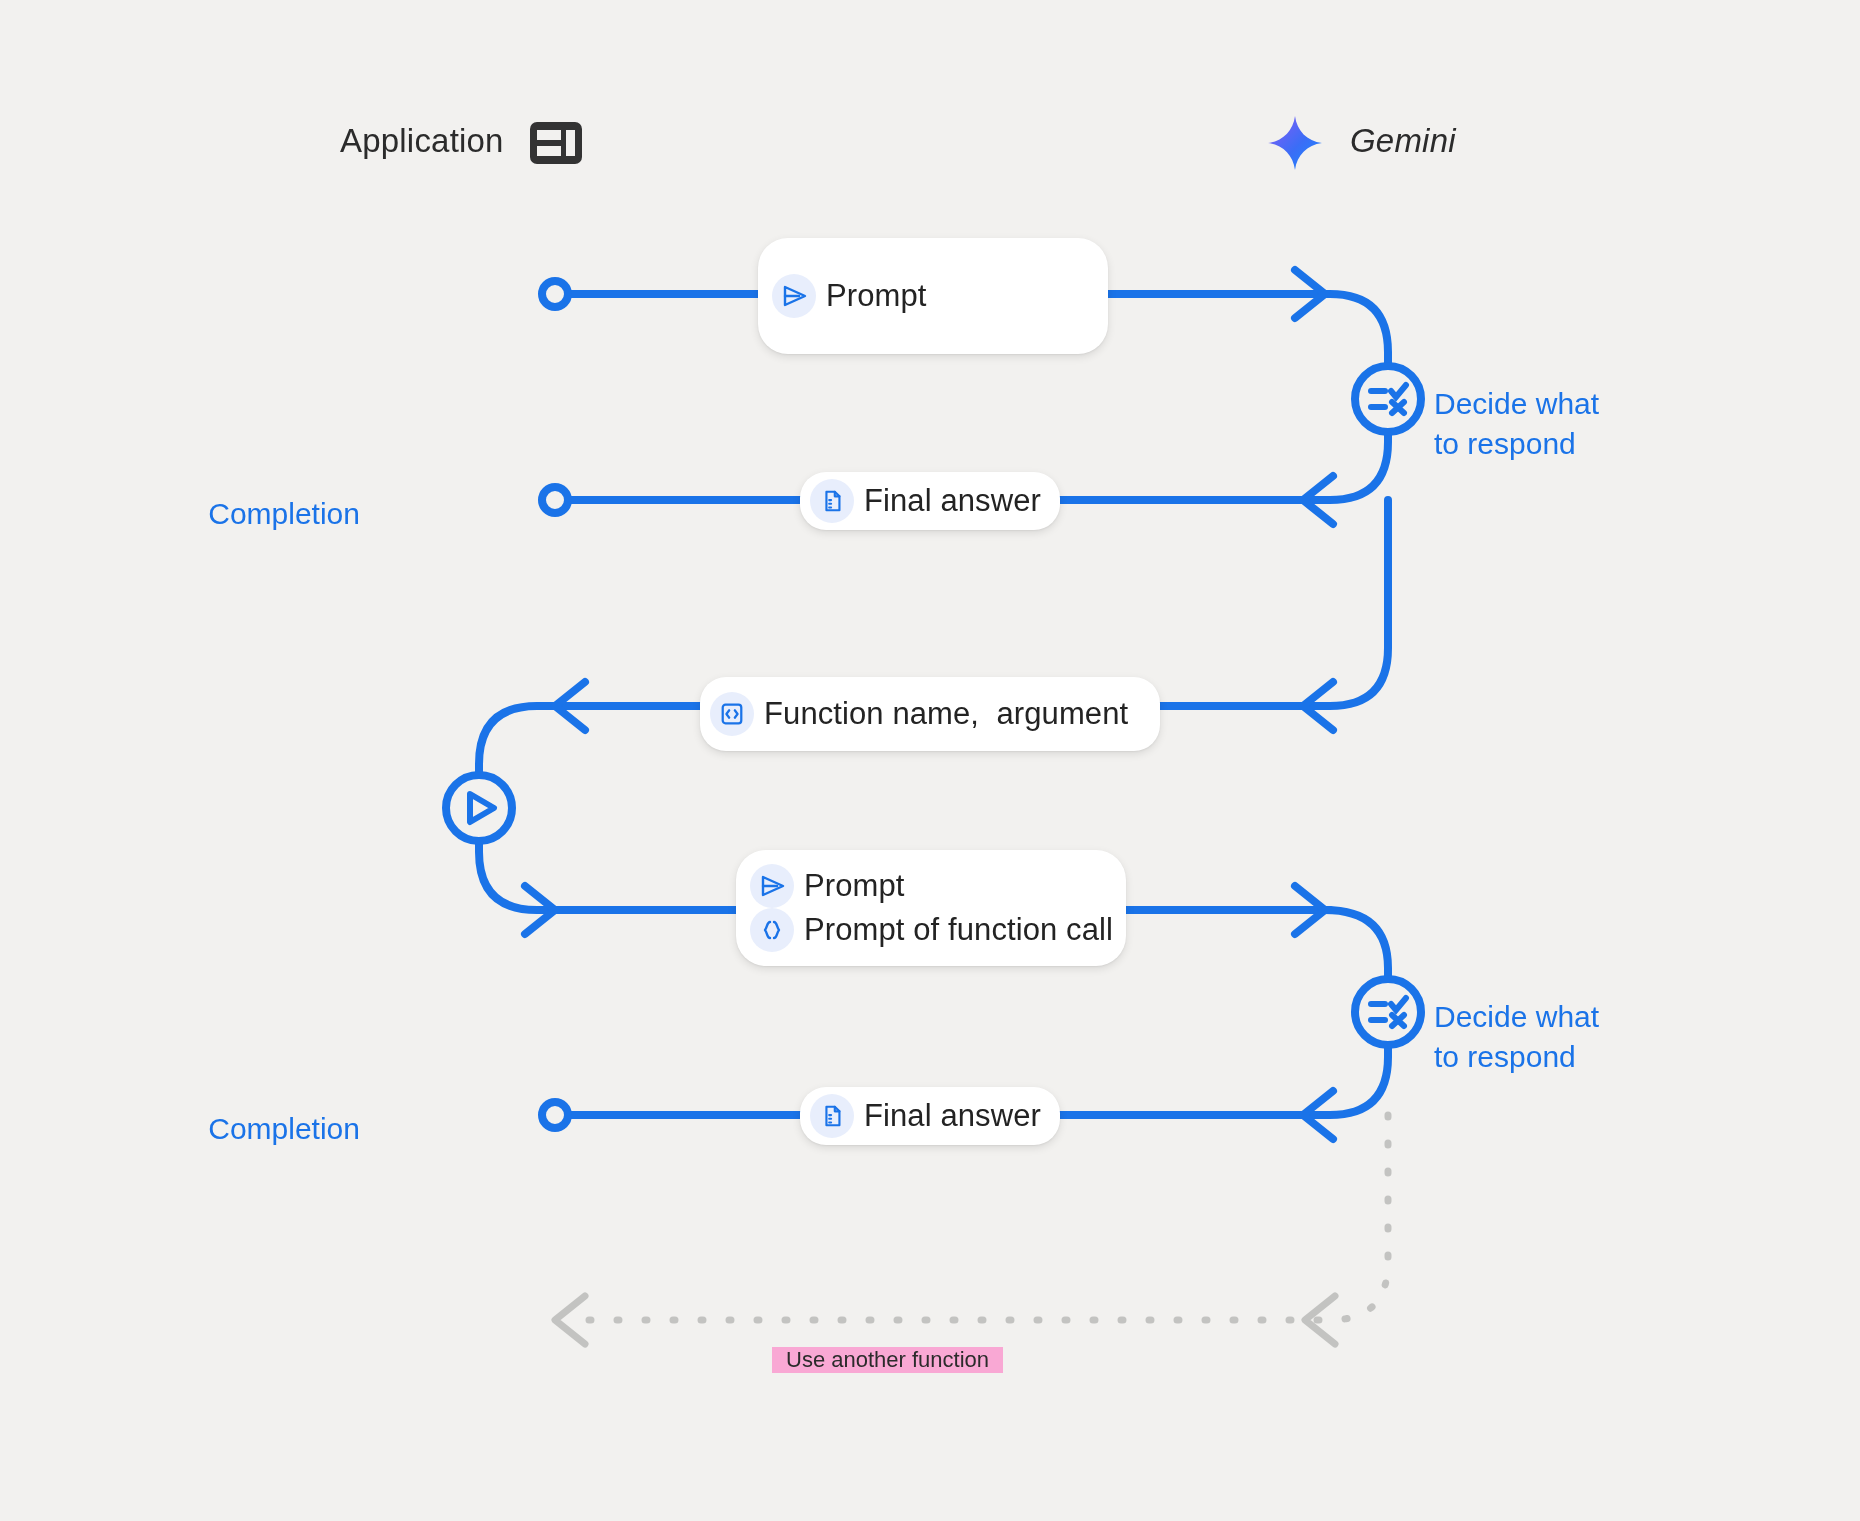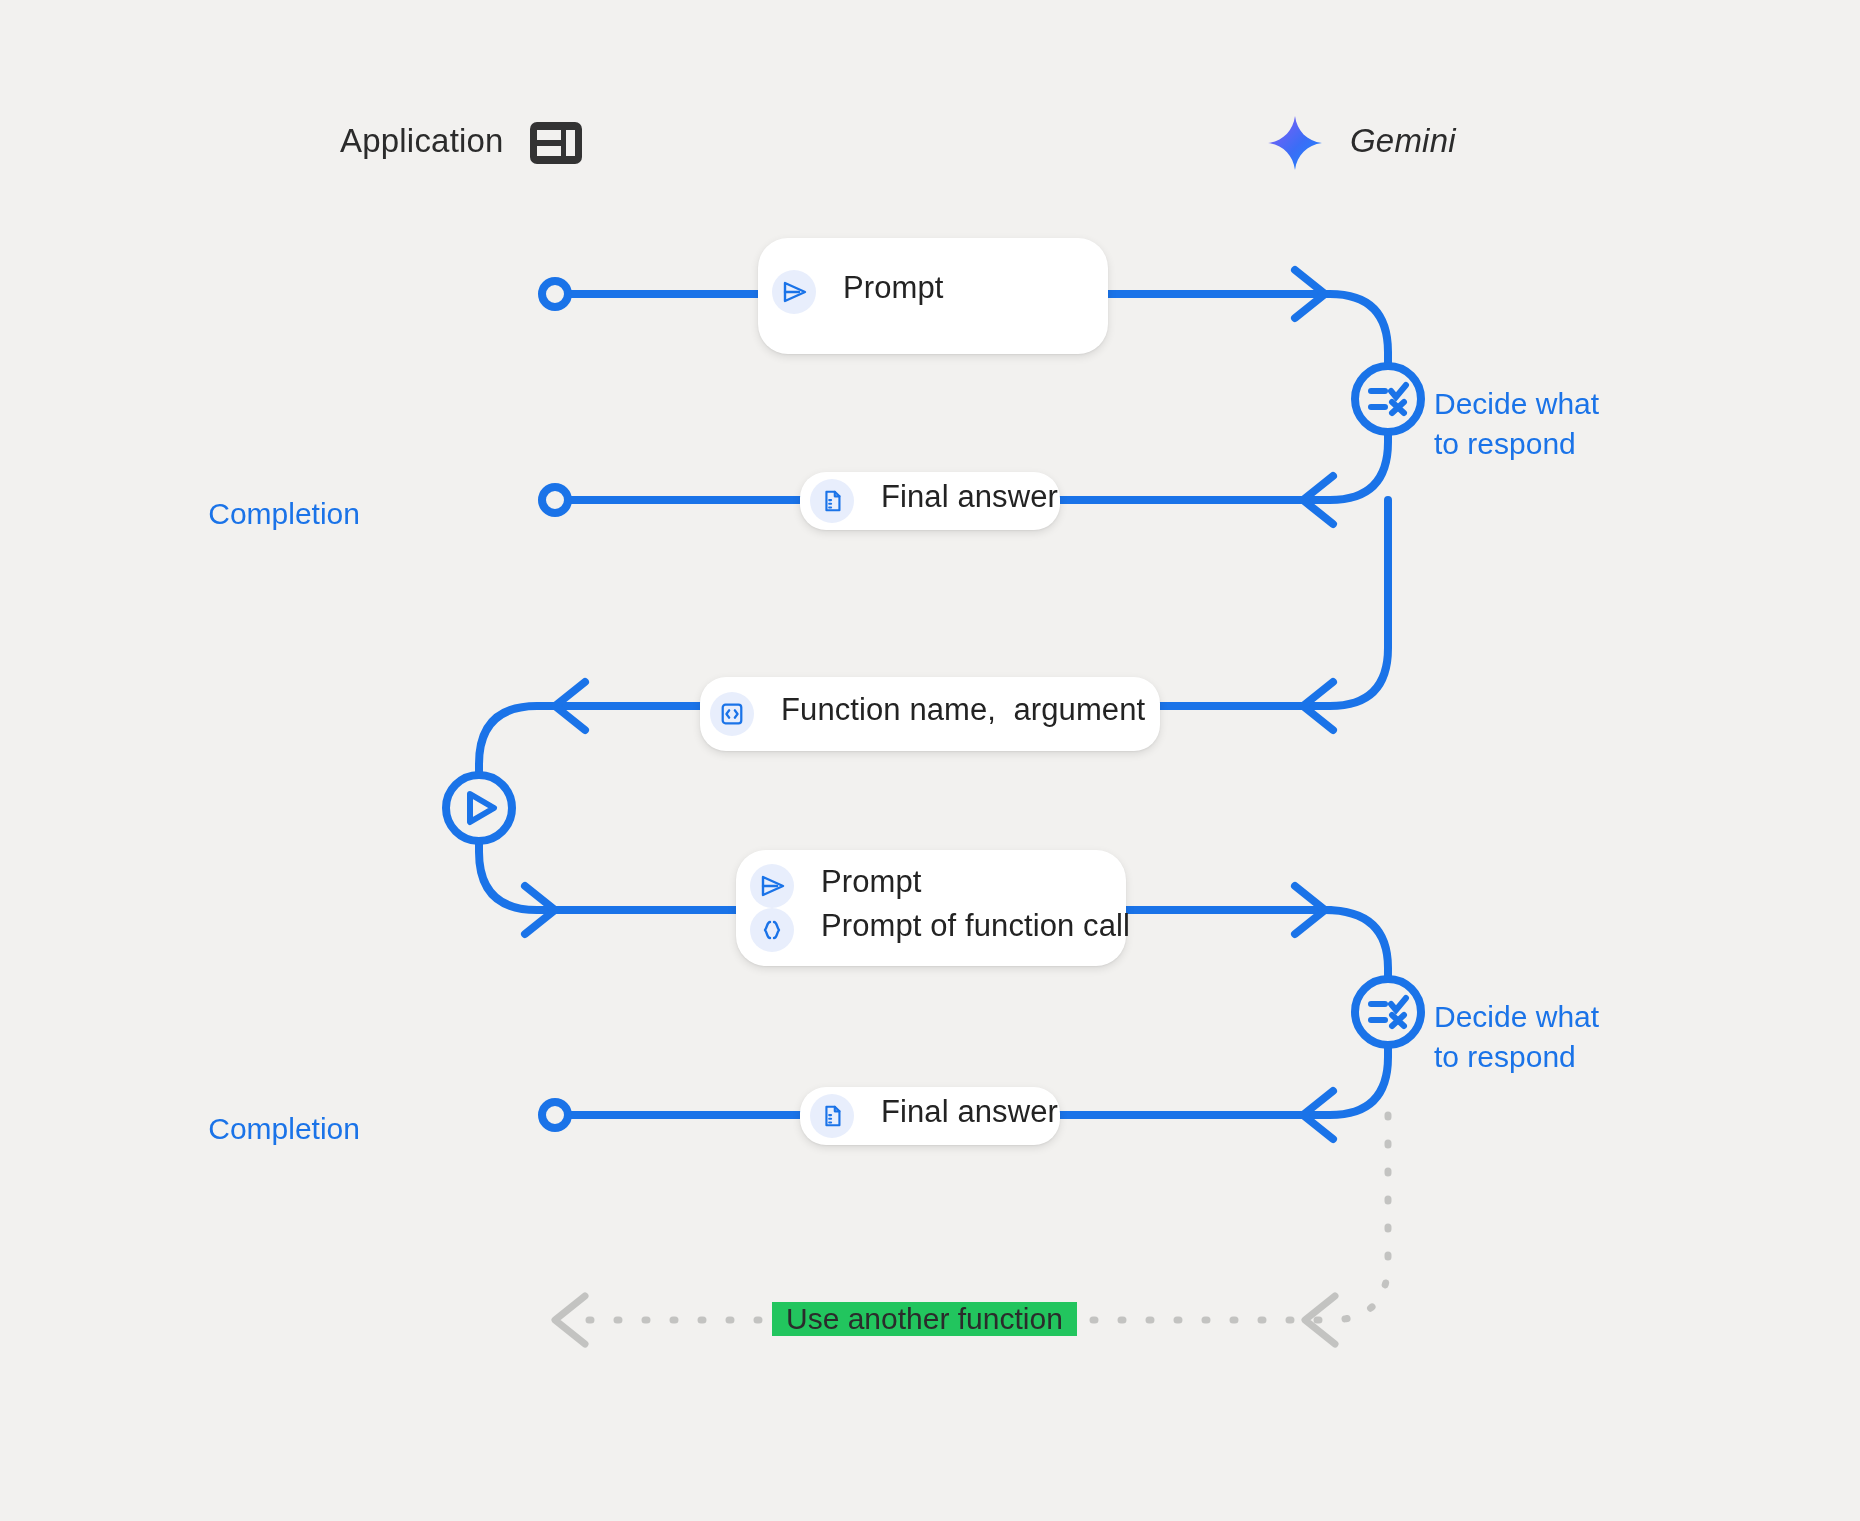--- a/index.html
+++ b/index.html
@@ -45,21 +45,22 @@
     box-shadow: 0 3px 9px rgba(0,0,0,.10), 0 1px 2px rgba(0,0,0,.06);
     display: flex;
     flex-direction: column;
     justify-content: center;
     padding: 14px 26px 14px 14px;
     box-sizing: border-box;
   }
   .bubble.tall { border-radius: 30px; }
   .brow {
     display: flex;
-    gap: 27px;
+    align-items: center;
+    gap: 10px;
     height: 52px;
   }
   .bicon {
     width: 44px; height: 44px;
     border-radius: 50%;
     background: #e8eefc;
     flex: 0 0 44px;
     display: flex; align-items: center; justify-content: center;
   }
   .btext {
@@ -75,25 +76,26 @@
     line-height: 1.33;
     color: #1a73e8;
     white-space: pre-line;
     margin-top: 16px;
   }
   .side-note.right { text-align: left; }
   .side-note.left { text-align: right; }
 
   .dash-label {
     position: absolute;
-    font-size: 30px;
+    font-size: 22px;
     color: #2b2b2b;
-    background: #22c55e;
+    background: #f9a8d4;
     padding: 0 14px;
     white-space: nowrap;
+    margin-top: 45px;
   }
 </style>
 </head>
 <body>
 
 <div id="stage">
 
   <div class="hdr-label" style="left:340px; top:122px;">Application</div>
 
   <div class="app-icon" style="left:530px; top:122px;">

